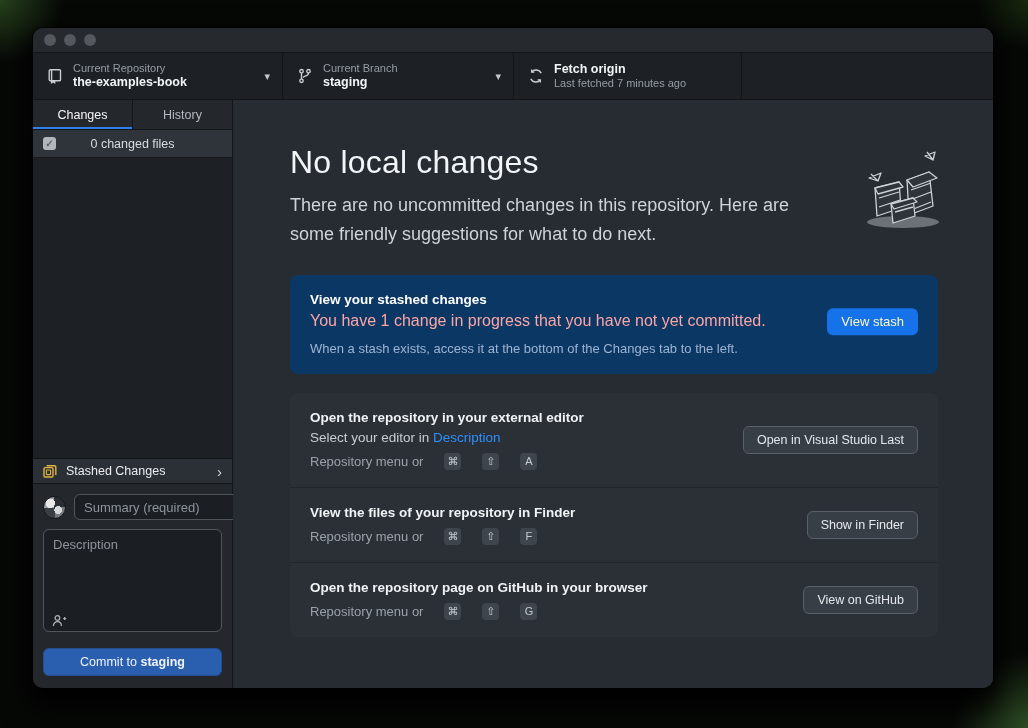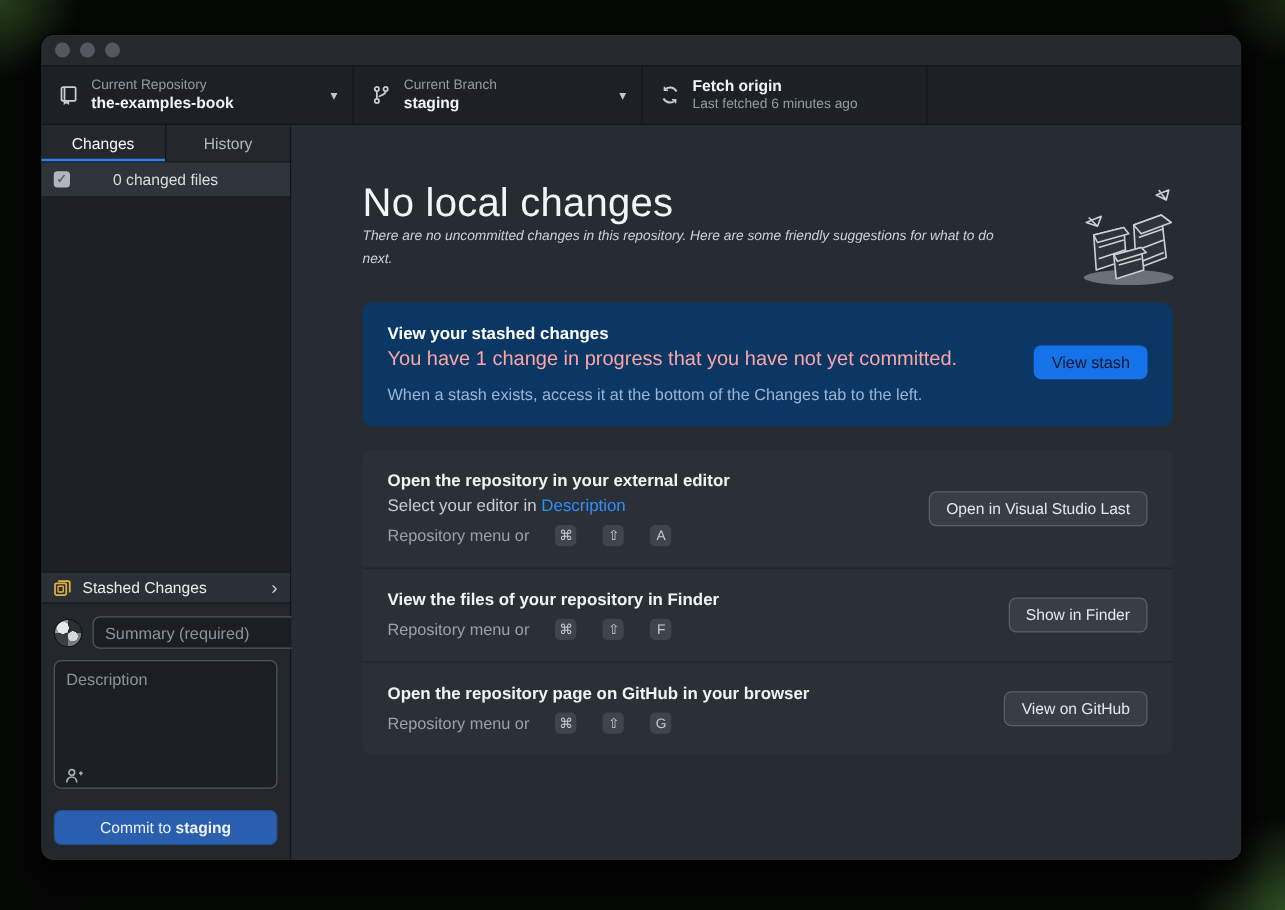--- a/index.html
+++ b/index.html
@@ -61,28 +61,28 @@
   .summary-input::placeholder { color:#8d939b; }
   .desc-wrap { position:relative; margin-top:9px; }
   .desc-area { width:100%; height:103px; background:#1b1f24; border:1px solid #50565e; border-radius:6px; color:#e6e9ec; font-size:13px; padding:7px 9px; resize:none; font-family:"Liberation Sans", sans-serif; outline:none; }
   .desc-area::placeholder { color:#8d939b; }
   .coauthor-icon { position:absolute; left:9px; bottom:9px; color:#aab0b6; display:flex; cursor:pointer; }
   .commit-btn { margin-top:12px; width:100%; height:28px; background:#2a5fb0; border:1px solid #234e90; border-radius:6px; color:#eef2f6; font-size:12.5px; cursor:pointer; font-family:"Liberation Sans", sans-serif; }
   .commit-btn b { font-weight:bold; }
   
   .main { flex:1; background:#272c32; position:relative; padding:44px 55px 0 57px; overflow:hidden; }
   .main h1 { font-size:32px; font-weight:300; color:#f2f5f8; letter-spacing:0.2px; }
-  .main .subtitle { font-size:11px; line-height:1.6; color:#ced3d9; max-width:530px;font-style:italic; }
+  .main .subtitle { margin-top:10px; font-size:18px; line-height:1.6; color:#ced3d9; max-width:530px; }
   .illustration { position:absolute; right:46px; top:42px; }
   
   .banner { margin-top:26px; background:#0b3765; border-radius:8px; padding:17px 20px 18px 20px; position:relative; }
   .banner .b-title { font-size:13.5px; font-weight:bold; color:#ffffff; }
   .banner .b-line1 { font-size:16px; color:#fca5a5; margin-top:5px; }
   .banner .b-line2 { font-size:13px; color:#9db4d3; margin-top:11px; }
-  .banner .b-btn { position:absolute; right:20px; top:50%; transform:translateY(-58%); background:#1572e8; border:none; border-radius:6px; color:#0f172a; font-size:13px; padding:6px 14px; cursor:pointer; font-family:"Liberation Sans", sans-serif; }
+  .banner .b-btn { position:absolute; right:20px; top:50%; transform:translateY(-58%); background:#1572e8; border:none; border-radius:6px; color:#fef9c3; font-size:13px; padding:6px 14px; cursor:pointer; font-family:"Liberation Sans", sans-serif; }
   
   .suggestions { margin-top:19px; background:#2b3036; border-radius:8px; overflow:hidden; }
   .card { position:relative; padding:17px 20px; }
   .card + .card { border-top:1px solid #222529; }
   .card .c-title { font-size:13.5px; font-weight:bold; color:#f0f3f6; }
   .card .c-line { font-size:13.5px; color:#c8cdd3; margin-top:5px; }
   .card .c-line a { color:#2e8fff; text-decoration:none; cursor:pointer; }
   .card .c-short { font-size:13px; color:#9aa1a8; margin-top:8px; display:flex; align-items:center; gap:21px; }
   .kbd { display:inline-flex; align-items:center; justify-content:center; min-width:17px; height:17px; padding:0 3px; background:#3f454c; border-radius:4px; font-size:11px; color:#c6cbd1; }
   .card .c-btn { position:absolute; right:20px; top:50%; transform:translateY(-50%); background:#383e45; border:1px solid #5a6069; border-radius:6px; color:#e4e8ec; font-size:12.5px; padding:6px 13px; cursor:pointer; white-space:nowrap; font-family:"Liberation Sans", sans-serif; }
@@ -135,21 +135,21 @@
       <span class="ticon">
         <svg width="16" height="16" viewBox="0 0 16 16" fill="none" stroke="#c9ced4" stroke-width="1.5">
           <path d="M13.2 5.2 A5.8 5.8 0 0 0 3.6 4.0"></path>
           <path d="M2.8 10.8 A5.8 5.8 0 0 0 12.4 12.0"></path>
           <path d="M3.6 1.4 v2.8 h2.8" stroke-width="1.3"></path>
           <path d="M12.4 14.6 v-2.8 h-2.8" stroke-width="1.3"></path>
         </svg>
       </span>
       <span class="tool-texts">
         <div class="tool-value">Fetch origin</div>
-        <div class="tool-label">Last fetched 6 minutes ago</div>
+        <div class="tool-label">Last fetched 7 minutes ago</div>
       </span>
     </div>
 
     <div class="tool-section sec-rest"></div>
   </div>
 
   <div class="app-body">
 
     <div class="sidebar">
       <div class="tabbar">

